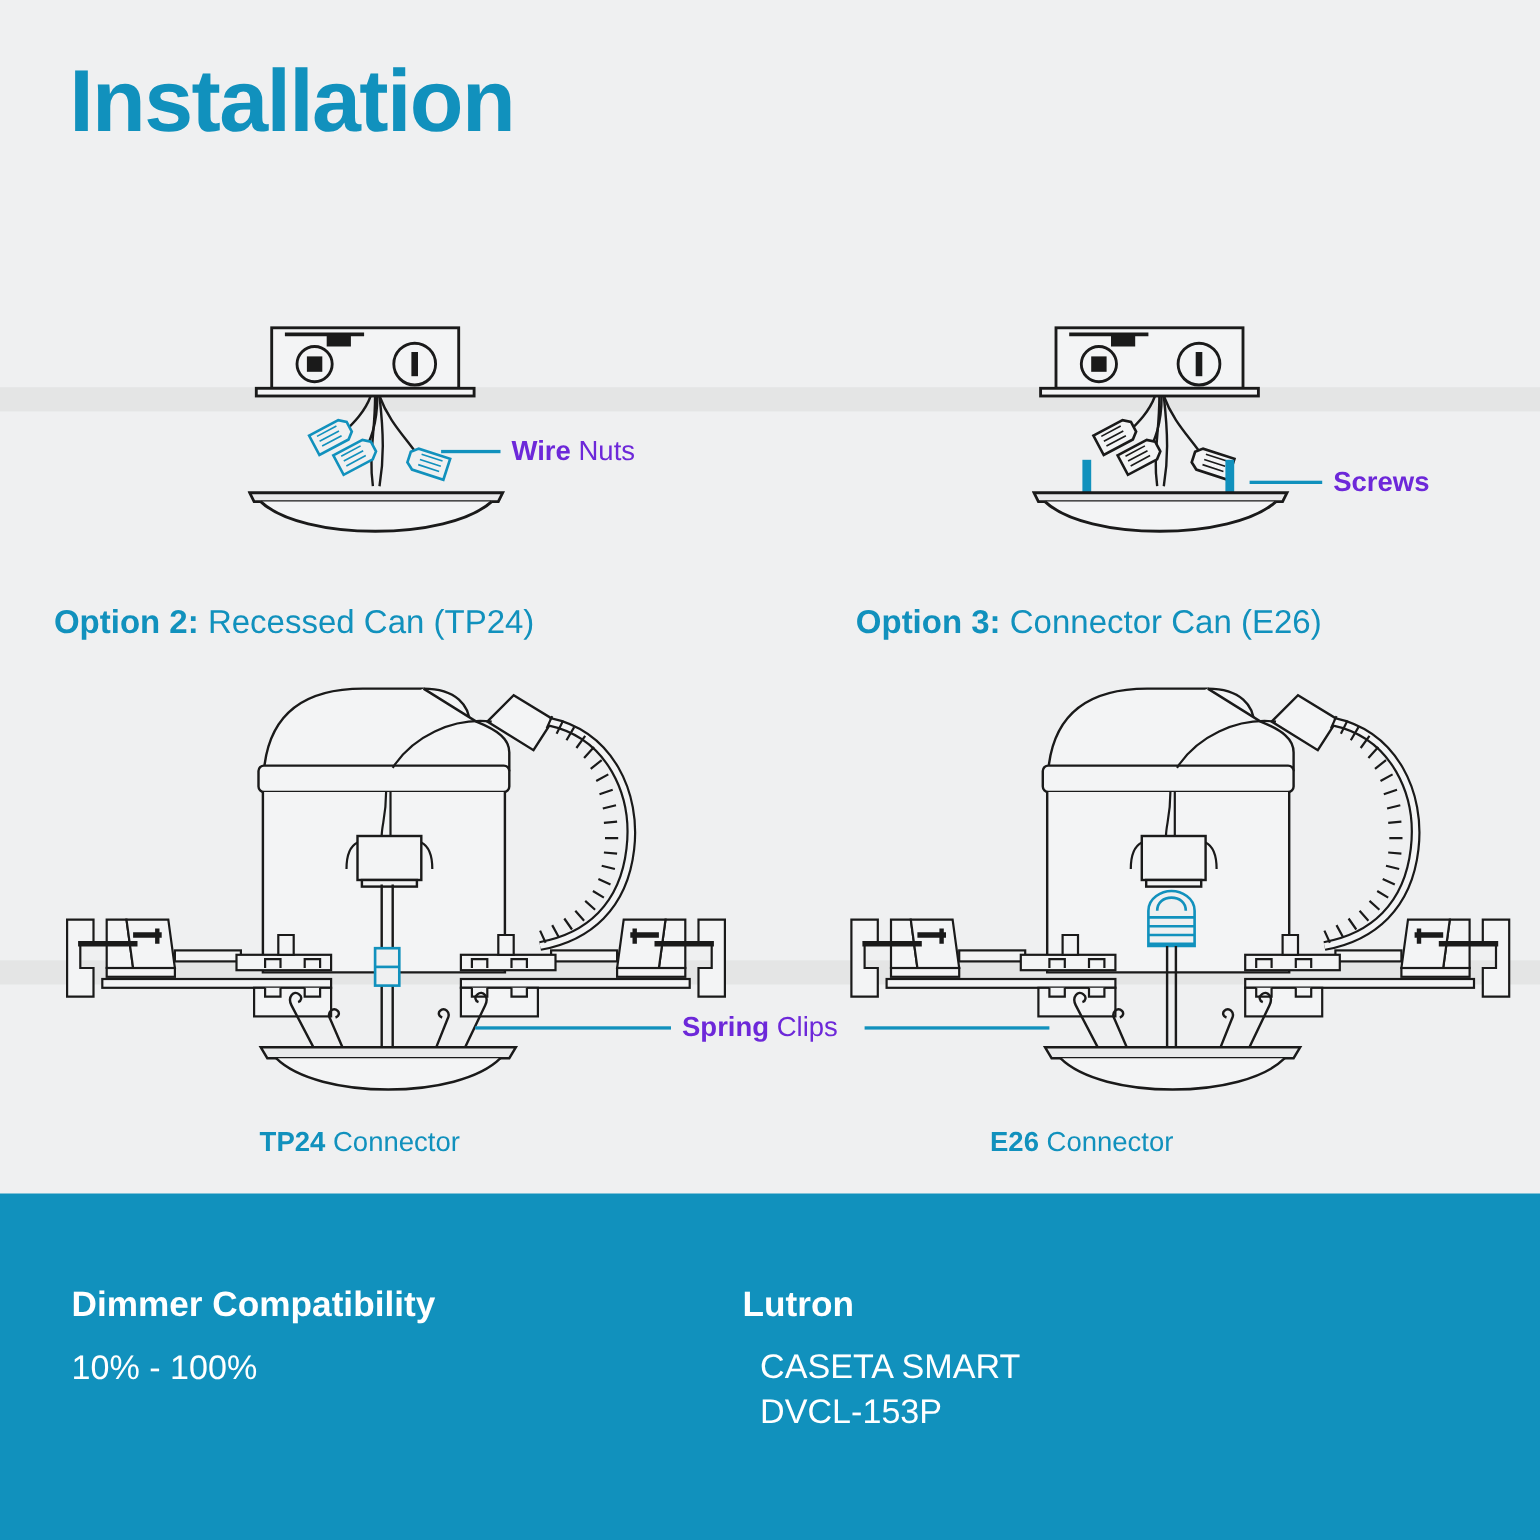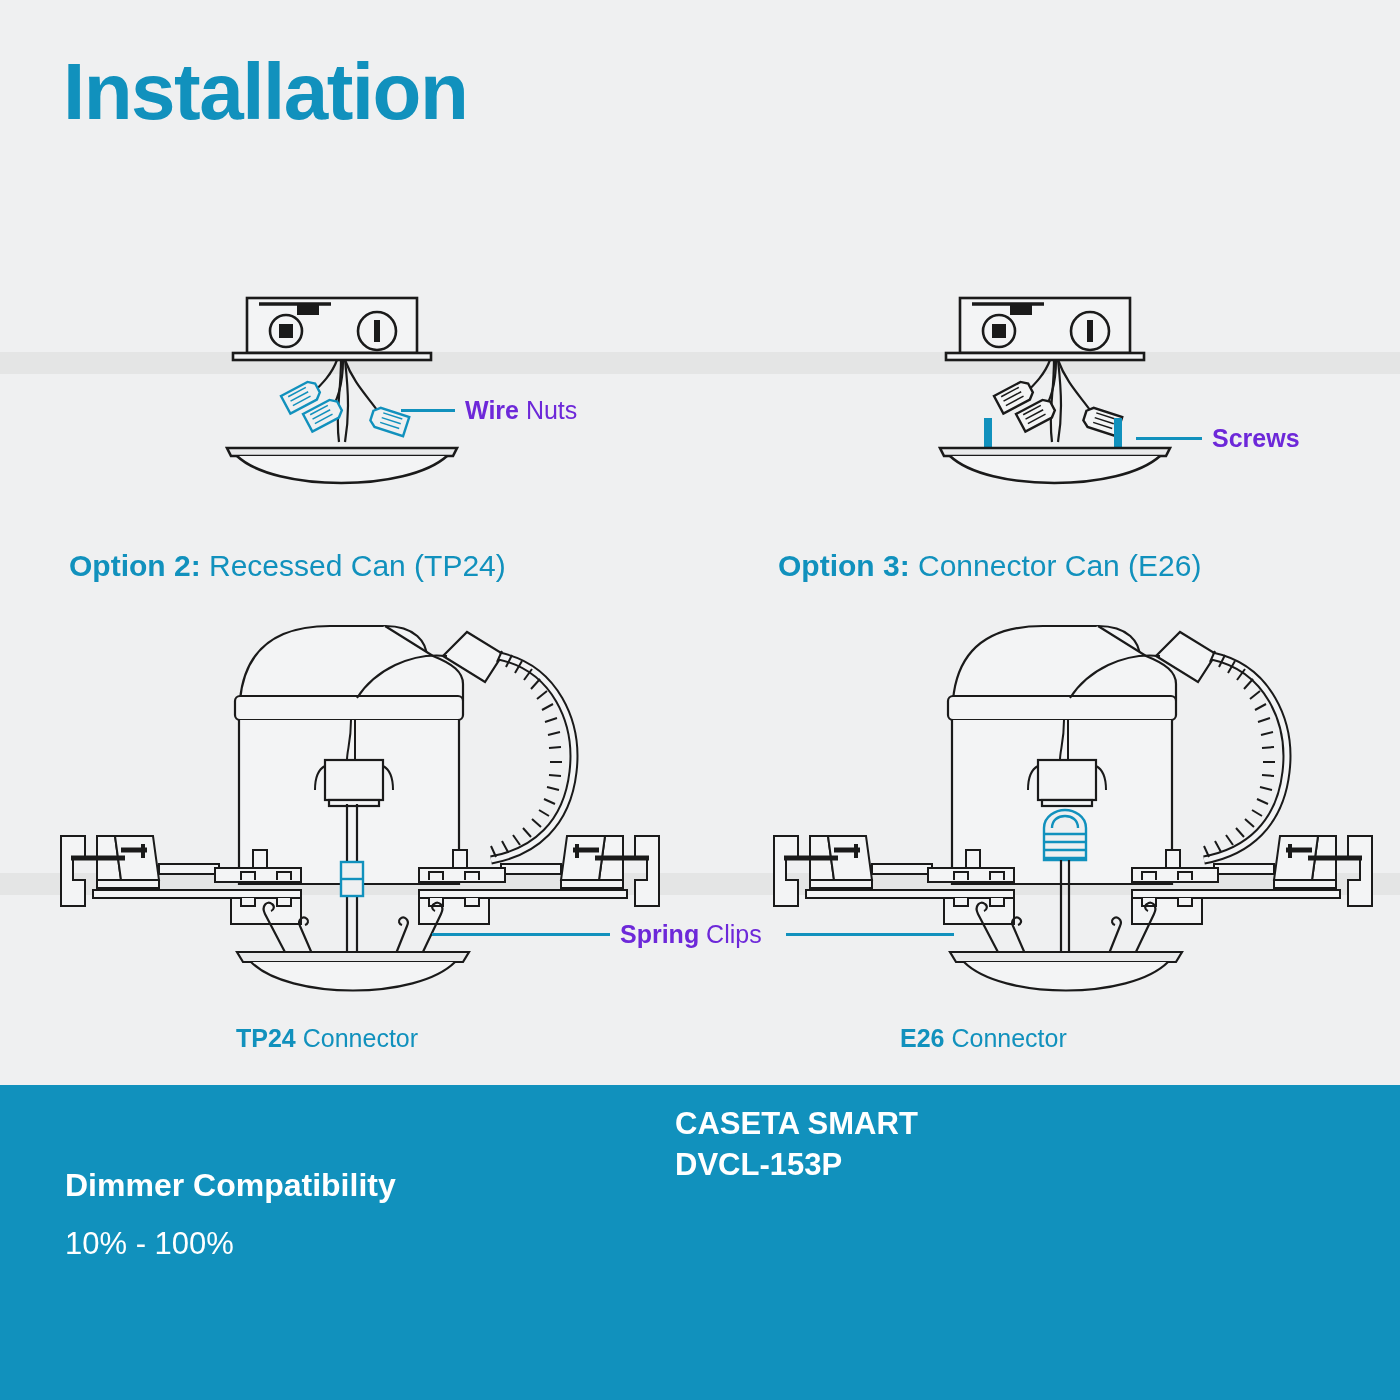--- a/index.html
+++ b/index.html
@@ -22,21 +22,21 @@
     position:absolute;left:63px;top:52px;
     font-size:80px;font-weight:bold;color:#1191bd;
     letter-spacing:-1.5px;line-height:1;
   }
   .option-title{
     position:absolute;font-size:30px;color:#1191bd;white-space:nowrap;
   }
   .option-title .strong{font-weight:bold;}
   .option-title .light{font-weight:normal;}
   #opt1-title{left:65px;top:220px;}
-  #opt2-title{left:69px;top:549px;}
+  #opt2-title{left:49px;top:549px;}
   #opt3-title{left:778px;top:549px;}
 
   
   .callout{
     position:absolute;font-size:25px;color:#6d28d9;white-space:nowrap;
   }
   .callout .strong{font-weight:bold;}
   .callout .light{font-weight:normal;}
   #wire-nuts-label{left:465px;top:396px;}
   #screws-label{left:1212px;top:424px;}
@@ -67,21 +67,21 @@
   #footer-col-dimmer{left:65px;}
   #footer-col-lutron{left:675px;}
   #footer-col-leviton{left:1070px;}
   .footer-head{
     font-size:32px;font-weight:bold;margin-top:82px;white-space:nowrap;
   }
   .footer-sub{
     font-size:31px;font-weight:normal;margin-top:22px;white-space:nowrap;
   }
   .footer-item{
-    font-size:31px;font-weight:bold;line-height:1.33;white-space:nowrap;
+    font-size:31px;font-weight:normal;line-height:1.33;white-space:nowrap;margin-left:16px;
   }
   #footer-col-lutron .footer-list,#footer-col-leviton .footer-list{margin-top:18px;}
 
   svg{display:block;}
   .dg{position:absolute;}
 </style>
 </head>
 <body>
 
 <div class="page">
@@ -352,20 +352,21 @@
   </div>
 
   <div class="footer">
 
     <div class="footer-col" id="footer-col-dimmer">
       <div class="footer-head">Dimmer Compatibility</div>
       <div class="footer-sub">10% - 100%</div>
     </div>
 
     <div class="footer-col" id="footer-col-lutron">
+      <div class="footer-head">Lutron</div>
       <div class="footer-list">
         <div class="footer-item">CASETA SMART</div>
         <div class="footer-item">DVCL-153P</div>
       </div>
     </div>
 
 
   </div>
 
 </div>

